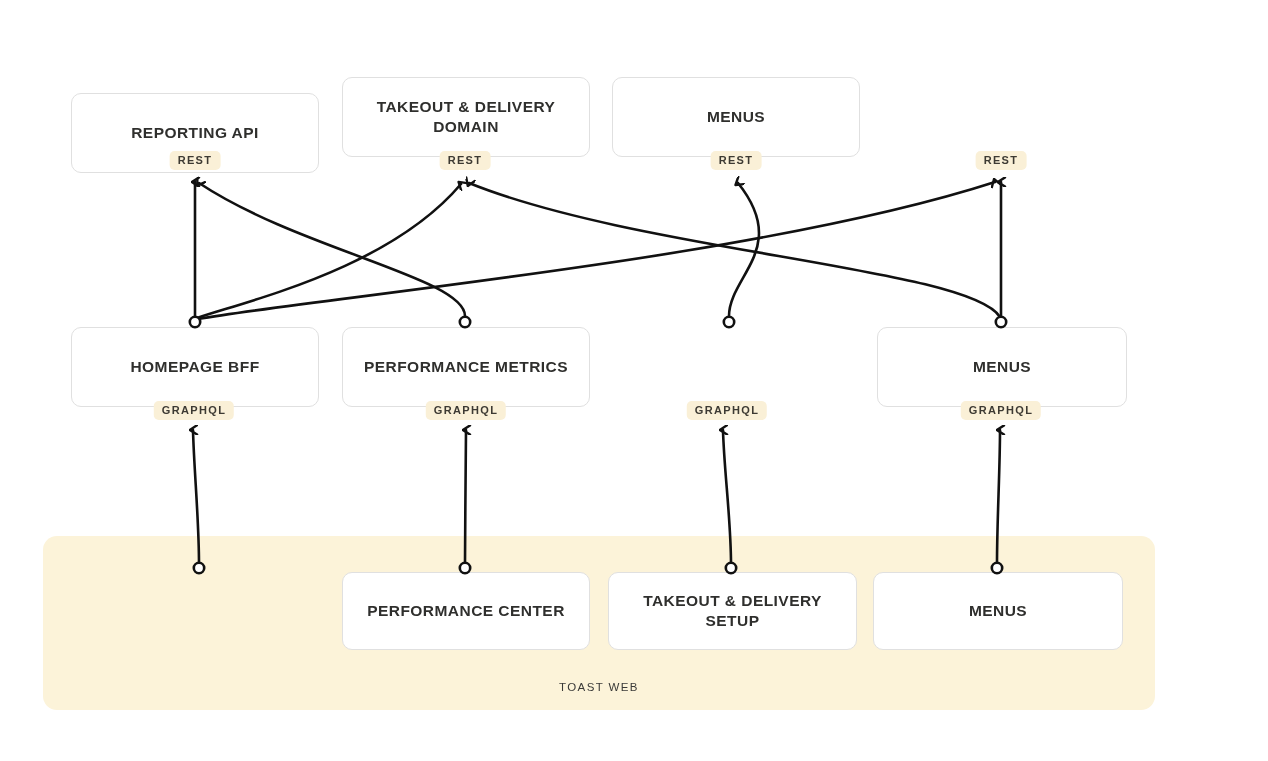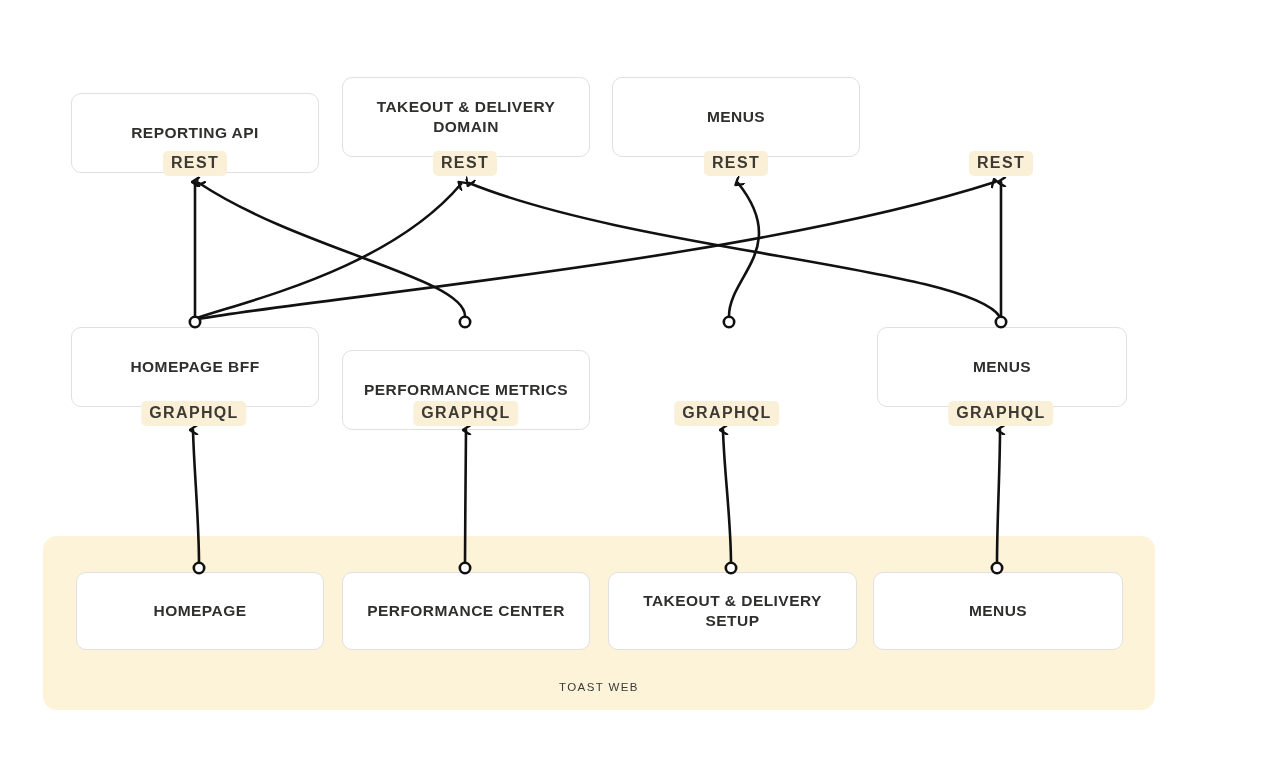--- a/index.html
+++ b/index.html
@@ -59,21 +59,21 @@
     line-height: 1.28;
     text-transform: uppercase;
   }
 
   
   .badge {
     position: absolute;
     background: #faf0d7;
     border-radius: 5px;
     padding: 3px 8px 4px 8px;
-    font-size: 16px;
+    font-size: 11px;
     font-weight: 700;
     letter-spacing: 1.35px;
     color: #3d3a33;
     white-space: nowrap;
     transform: translateX(-50%);
     z-index: 6;
   }
 
   
   #edges {
@@ -153,35 +153,32 @@
   </div>
 
   <div class="badge" style="left:195px; top:151px;">REST</div>
   <div class="badge" style="left:465px; top:151px;">REST</div>
   <div class="badge" style="left:736px; top:151px;">REST</div>
   <div class="badge" style="left:1001px; top:151px;">REST</div>
 
   <div class="node" style="left:71px; top:327px; width:248px; height:80px;">
     <span class="node-label">HOMEPAGE BFF</span>
   </div>
-  <div class="node" style="left:342px; top:327px; width:248px; height:80px;margin-top:23px;">
+  <div class="node" style="left:342px; top:327px; width:248px; height:80px;">
     <span class="node-label">PERFORMANCE METRICS</span>
   </div>
   <div class="node" style="left:877px; top:327px; width:250px; height:80px;">
     <span class="node-label">MENUS</span>
   </div>
 
   <div class="badge" style="left:194px; top:401px;">GRAPHQL</div>
   <div class="badge" style="left:466px; top:401px;">GRAPHQL</div>
   <div class="badge" style="left:727px; top:401px;">GRAPHQL</div>
   <div class="badge" style="left:1001px; top:401px;">GRAPHQL</div>
 
-  <div class="node" style="left:76px; top:572px; width:248px; height:78px;">
-    <span class="node-label">HOMEPAGE</span>
-  </div>
   <div class="node" style="left:342px; top:572px; width:248px; height:78px;">
     <span class="node-label">PERFORMANCE CENTER</span>
   </div>
   <div class="node" style="left:608px; top:572px; width:249px; height:78px;">
     <span class="node-label">TAKEOUT &amp; DELIVERY SETUP</span>
   </div>
   <div class="node" style="left:873px; top:572px; width:250px; height:78px;">
     <span class="node-label">MENUS</span>
   </div>
 

